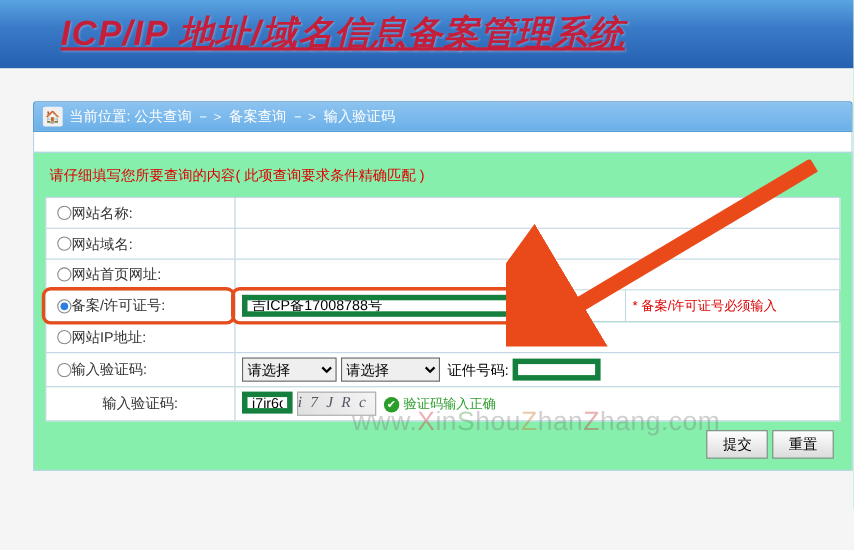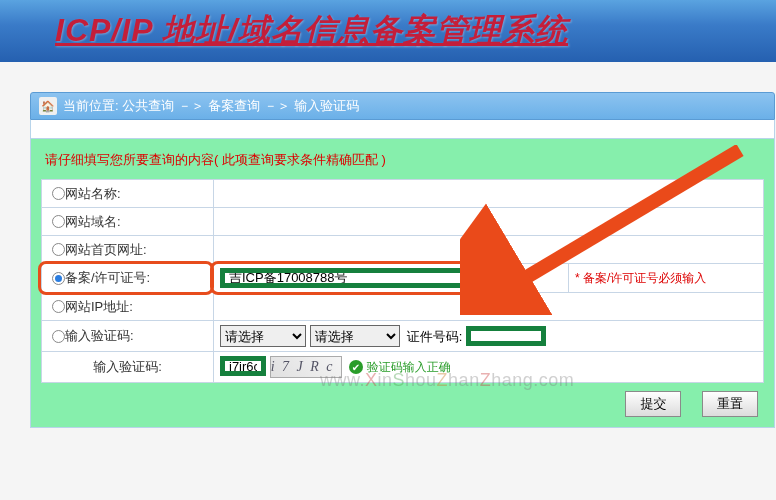--- a/index.html
+++ b/index.html
@@ -42,25 +42,25 @@
 .select-ctrl.w1 { width: 86px; }
 .select-ctrl.w2 { width: 90px; }
 
 .req-note { color: #d00; font-size: 12px; }
 .verify-ok { color: #2a9d2a; font-size: 12px; display: inline-flex; align-items: center; gap: 4px; }
 .verify-ok::before { content: "✔"; color: #fff; background: #2a9d2a; width: 14px; height: 14px; border-radius: 50%; display: inline-flex; align-items: center; justify-content: center; font-size: 10px; }
 
 .captcha-img { display: inline-block; width: 72px; height: 22px; border: 1px solid #aaa; background: linear-gradient(45deg,#e0e0e0,#f4f4f4); font-family: "Comic Sans MS", cursive; font-size: 14px; letter-spacing: 2px; color: #556; text-align: left; line-height: 20px; font-style: italic; vertical-align: middle; }
 
 .button-row { text-align: right; padding: 8px 6px 0 0; }
-.btn { border: 1px solid #8a8a8a; background: linear-gradient(to bottom,#fefefe,#dcdcdc); padding: 3px 14px; font-size: 13px; cursor: pointer; margin-left: 17px; }
+.btn { border: 1px solid #8a8a8a; background: linear-gradient(to bottom,#fefefe,#dcdcdc); padding: 3px 14px; font-size: 13px; cursor: pointer; margin-left: 0; }
 
 .arrow-annot { position: absolute; left: 460px; top: 145px; pointer-events: none; }
 
-.watermark { position: absolute; left: 320px; top: 370px; font-size: 18px; color: rgba(120,120,120,0.35); font-family: Arial; letter-spacing: 0.5px; pointer-events: none; }
+.watermark { position: absolute; left: 320px; top: 370px; font-size: 24px; color: rgba(120,120,120,0.35); font-family: Arial; letter-spacing: 0.5px; pointer-events: none; }
 .watermark .r1 { color: rgba(200,60,60,0.4); }
 .watermark .r2 { color: rgba(80,160,80,0.4); }
 .watermark .r3 { color: rgba(200,120,40,0.4); }
 </style>
 </head>
 <body>
 
 <div class="header-banner">
   <div class="header-title">ICP/IP 地址/域名信息备案管理系统</div>
 </div>

